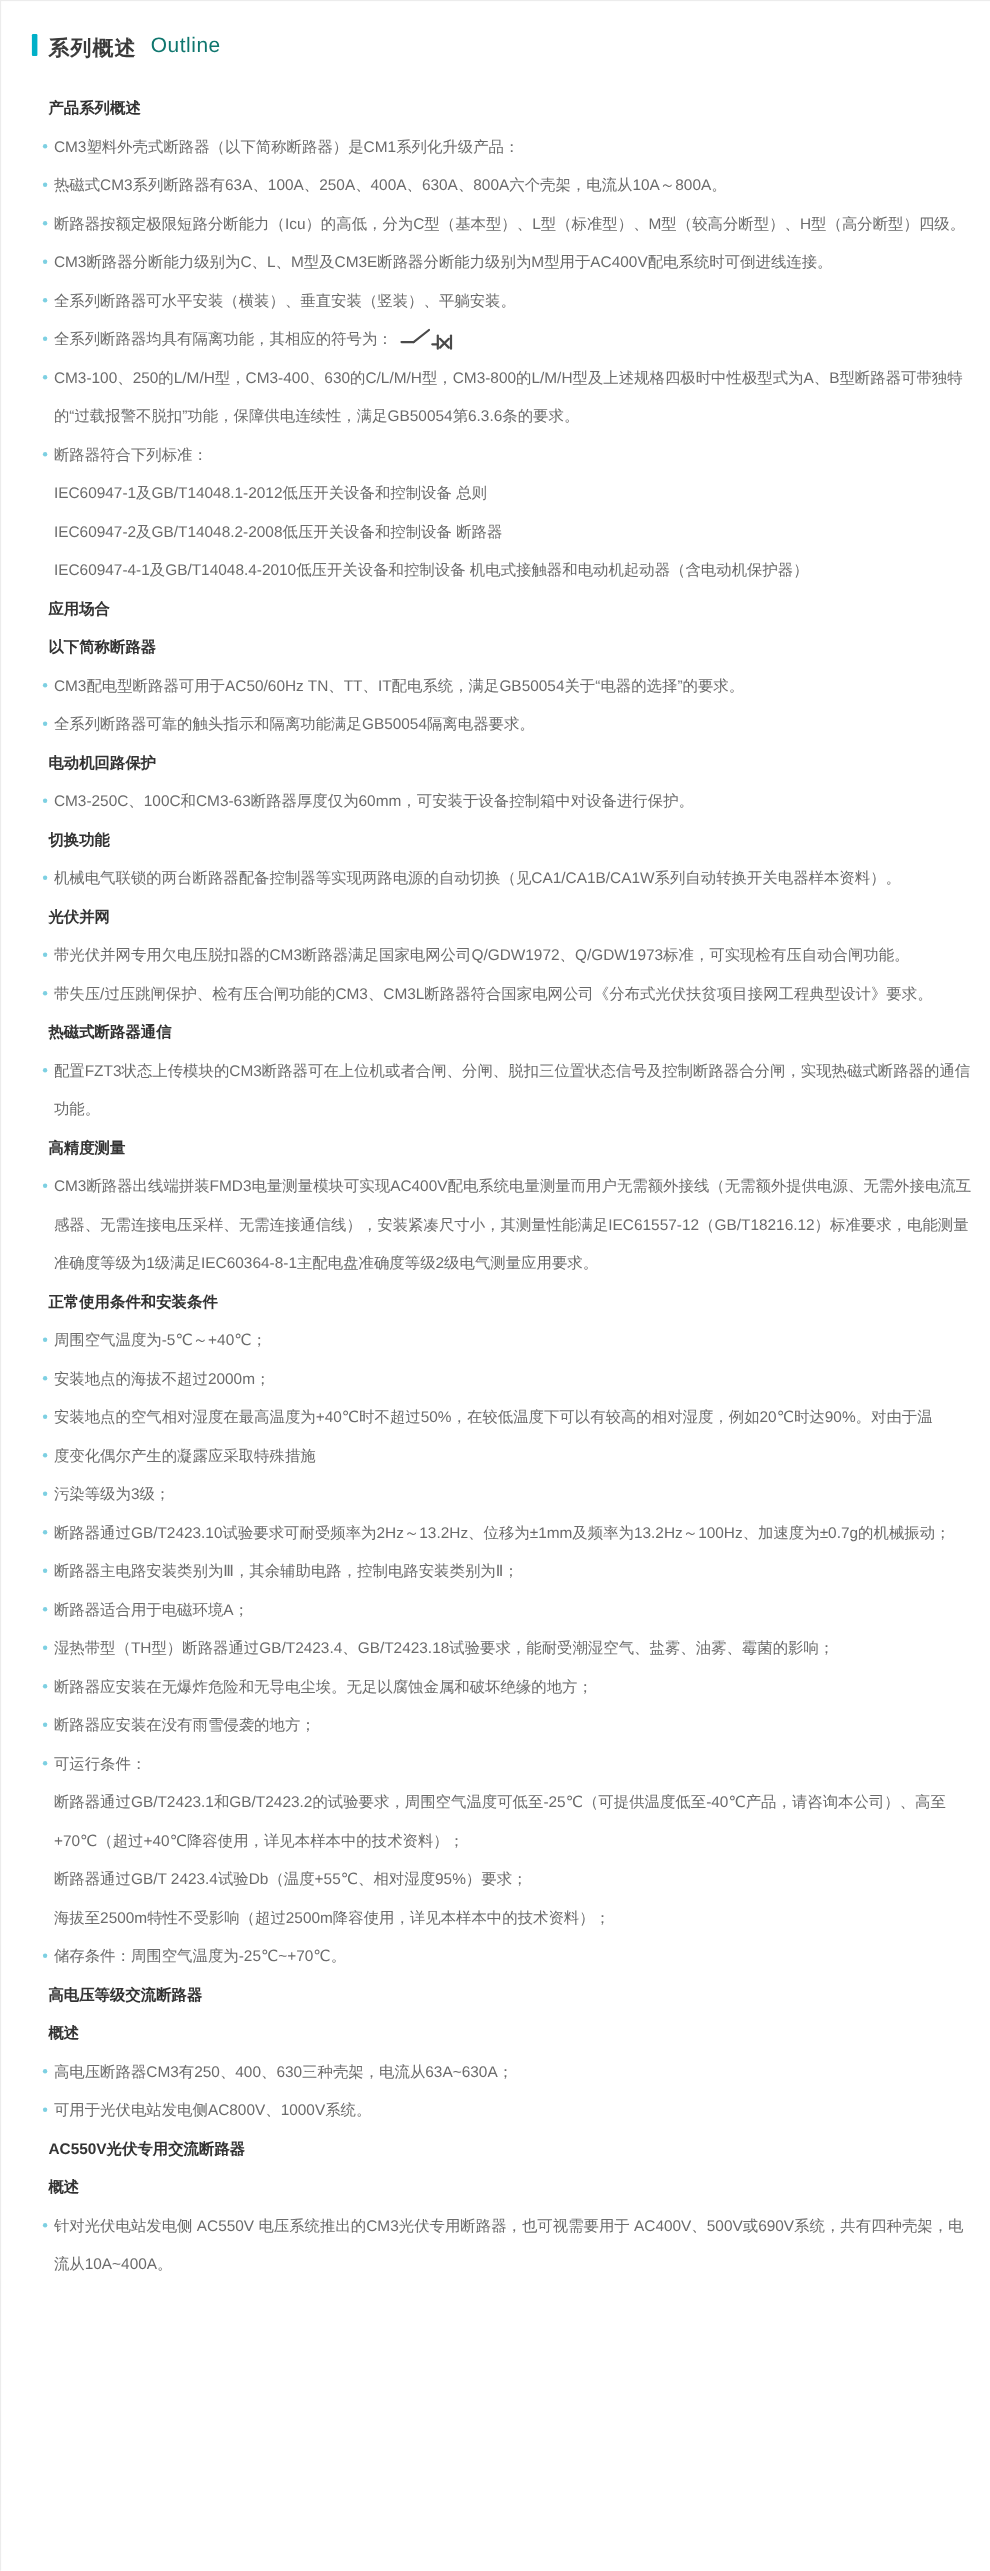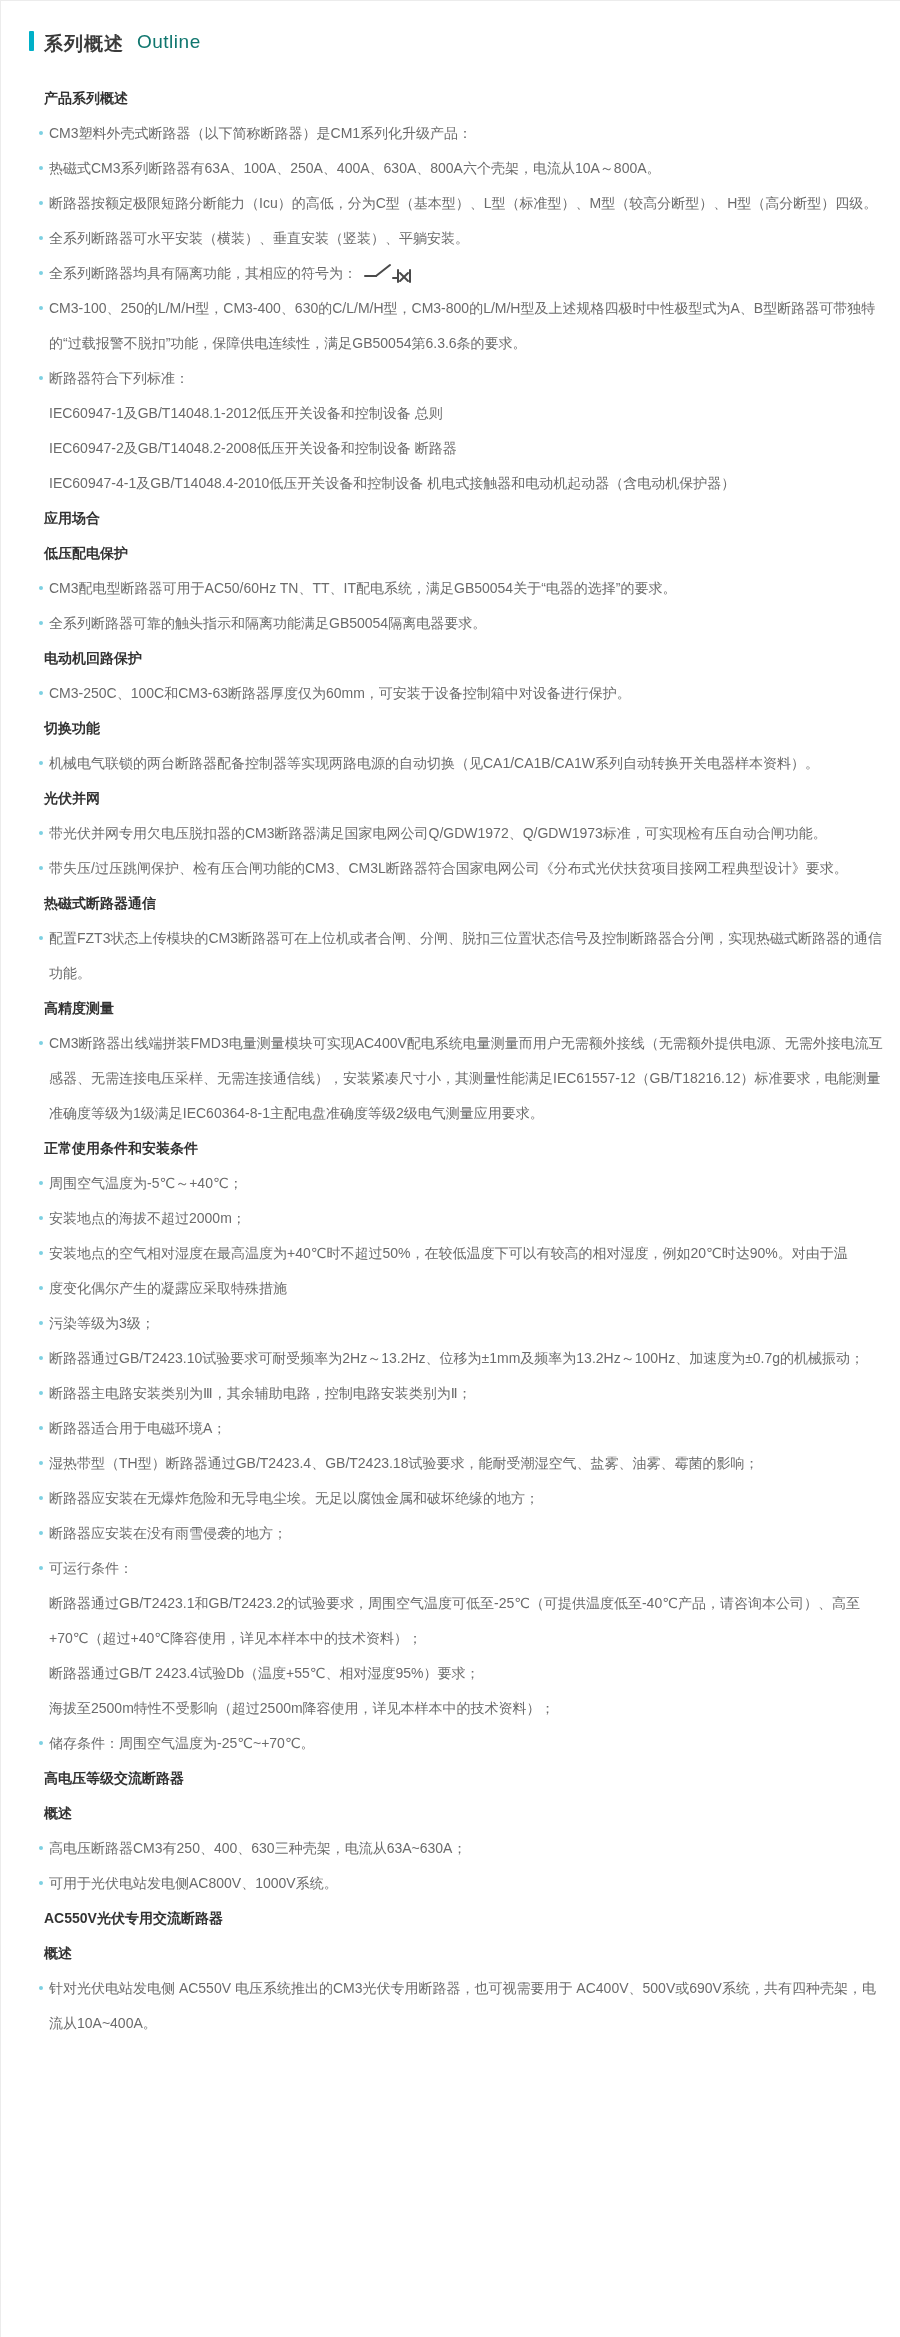--- a/index.html
+++ b/index.html
@@ -38,39 +38,40 @@
   <div class="section-header">
     <span class="accent-bar" style="background: rgb(0, 176, 200);"></span>
     <span class="title-zh">系列概述</span>
     <span class="title-en" style="color: #0f766e;">Outline</span>
   </div>
   <div class="content">
       <div class="line heading"><span>产品系列概述</span></div>
       <div class="line bullet"><span class="dot" style="background: rgb(125, 208, 226);"></span><span>CM3塑料外壳式断路器（以下简称断路器）是CM1系列化升级产品：</span></div>
       <div class="line bullet"><span class="dot" style="background: rgb(125, 208, 226);"></span><span>热磁式CM3系列断路器有63A、100A、250A、400A、630A、800A六个壳架，电流从10A～800A。</span></div>
       <div class="line bullet"><span class="dot" style="background: rgb(125, 208, 226);"></span><span>断路器按额定极限短路分断能力（Icu）的高低，分为C型（基本型）、L型（标准型）、M型（较高分断型）、H型（高分断型）四级。</span></div>
+      <div class="line bullet"><span class="dot" style="background: rgb(125, 208, 226);"></span><span>CM3断路器分断能力级别为C、L、M型及CM3E断路器分断能力级别为M型用于AC400V配电系统时可倒进线连接。</span></div>
       <div class="line bullet"><span class="dot" style="background: rgb(125, 208, 226);"></span><span>全系列断路器可水平安装（横装）、垂直安装（竖装）、平躺安装。</span></div>
       <div class="line bullet"><span class="dot" style="background: rgb(125, 208, 226);"></span><span>全系列断路器均具有隔离功能，其相应的符号为：</span><span class="iso-symbol"><svg width="52" height="24" viewBox="0 0 52 24" fill="none" xmlns="http://www.w3.org/2000/svg">
             <g stroke="#4a4a4a" stroke-width="2" stroke-linecap="round">
               <path d="M2 16 H13"></path>
               <path d="M13 16 L27 5"></path>
               <path d="M30 18 H35"></path>
               <path d="M35 10 V22"></path>
               <path d="M37 13 L45 21"></path>
               <path d="M45 13 L37 21"></path>
               <path d="M47 10 V22"></path>
             </g>
           </svg></span></div>
       <div class="line bullet"><span class="dot" style="background: rgb(125, 208, 226);"></span><span>CM3-100、250的L/M/H型，CM3-400、630的C/L/M/H型，CM3-800的L/M/H型及上述规格四极时中性极型式为A、B型断路器可带独特的“过载报警不脱扣”功能，保障供电连续性，满足GB50054第6.3.6条的要求。</span></div>
       <div class="line bullet"><span class="dot" style="background: rgb(125, 208, 226);"></span><span>断路器符合下列标准：</span></div>
       <div class="line plain"><span>IEC60947-1及GB/T14048.1-2012低压开关设备和控制设备 总则</span></div>
       <div class="line plain"><span>IEC60947-2及GB/T14048.2-2008低压开关设备和控制设备 断路器</span></div>
       <div class="line plain"><span>IEC60947-4-1及GB/T14048.4-2010低压开关设备和控制设备 机电式接触器和电动机起动器（含电动机保护器）</span></div>
       <div class="line heading"><span>应用场合</span></div>
-      <div class="line heading"><span>低压配电保护</span></div>
+      <div class="line heading"><span>以下简称断路器</span></div>
       <div class="line bullet"><span class="dot" style="background: rgb(125, 208, 226);"></span><span>CM3配电型断路器可用于AC50/60Hz TN、TT、IT配电系统，满足GB50054关于“电器的选择”的要求。</span></div>
       <div class="line bullet"><span class="dot" style="background: rgb(125, 208, 226);"></span><span>全系列断路器可靠的触头指示和隔离功能满足GB50054隔离电器要求。</span></div>
       <div class="line heading"><span>电动机回路保护</span></div>
       <div class="line bullet"><span class="dot" style="background: rgb(125, 208, 226);"></span><span>CM3-250C、100C和CM3-63断路器厚度仅为60mm，可安装于设备控制箱中对设备进行保护。</span></div>
       <div class="line heading"><span>切换功能</span></div>
       <div class="line bullet"><span class="dot" style="background: rgb(125, 208, 226);"></span><span>机械电气联锁的两台断路器配备控制器等实现两路电源的自动切换（见CA1/CA1B/CA1W系列自动转换开关电器样本资料）。</span></div>
       <div class="line heading"><span>光伏并网</span></div>
       <div class="line bullet"><span class="dot" style="background: rgb(125, 208, 226);"></span><span>带光伏并网专用欠电压脱扣器的CM3断路器满足国家电网公司Q/GDW1972、Q/GDW1973标准，可实现检有压自动合闸功能。</span></div>
       <div class="line bullet"><span class="dot" style="background: rgb(125, 208, 226);"></span><span>带失压/过压跳闸保护、检有压合闸功能的CM3、CM3L断路器符合国家电网公司《分布式光伏扶贫项目接网工程典型设计》要求。</span></div>
       <div class="line heading"><span>热磁式断路器通信</span></div>

